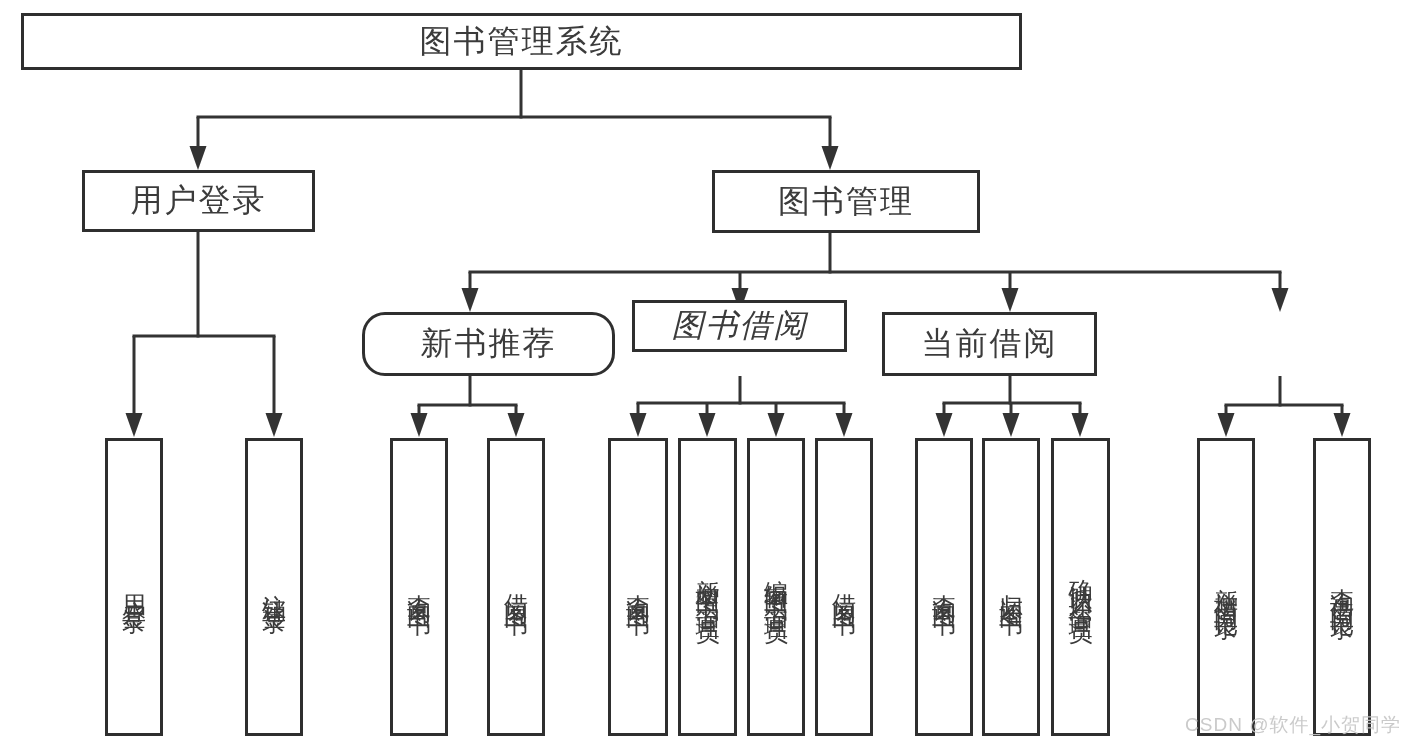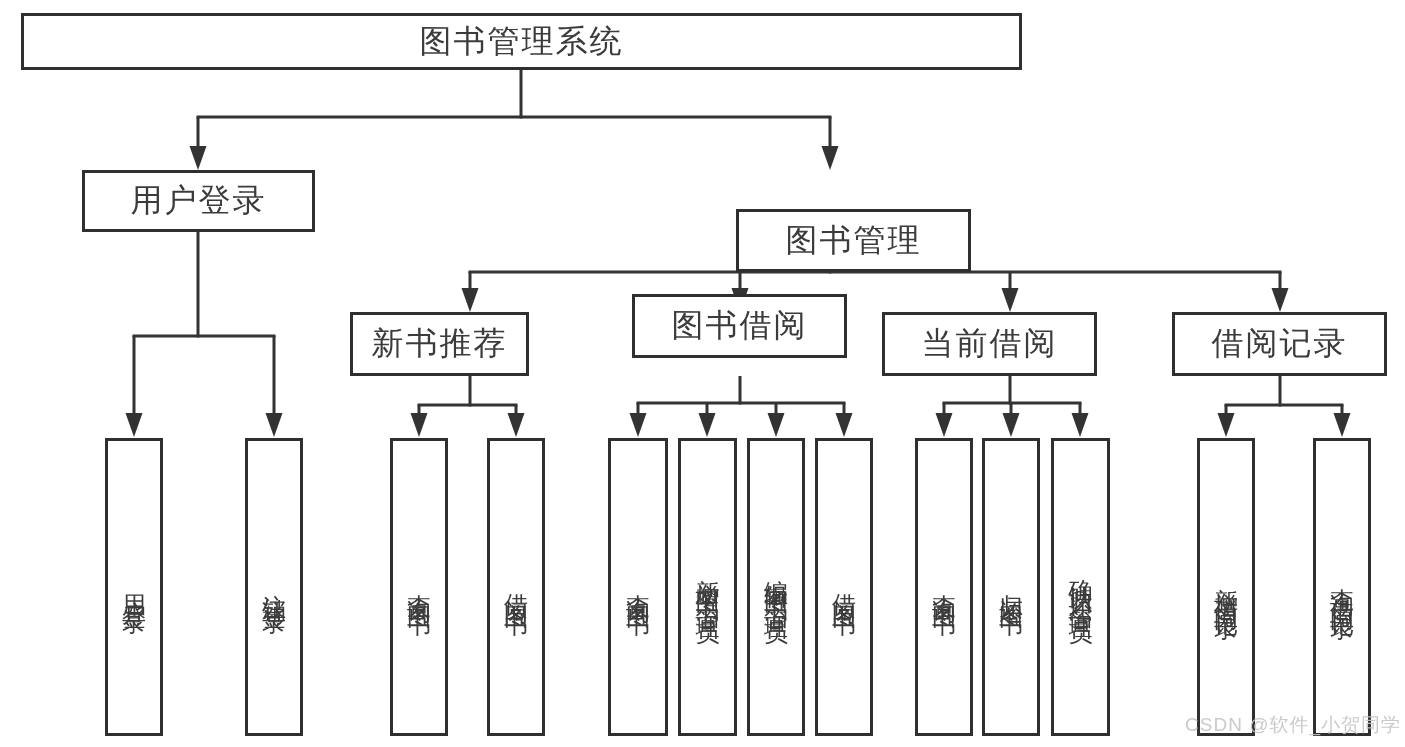--- a/index.html
+++ b/index.html
@@ -148,36 +148,33 @@
     </g>
   </svg>
 
   <div class="node" style="left:21px; top:13px; width:1001px; height:57px;">
     <span class="hlabel">图书管理系统</span>
   </div>
 
   <div class="node" style="left:82px; top:170px; width:233px; height:62px;">
     <span class="hlabel">用户登录</span>
   </div>
-  <div class="node" style="left:736px; top:170px; width:235px; height:63px;margin-top:39px;">
+  <div class="node" style="left:712px; top:170px; width:268px; height:63px;">
     <span class="hlabel">图书管理</span>
   </div>
 
-  <div class="node" style="left:350px; top:312px; width:179px; height:64px;">
+  <div class="node" style="left:362px; top:312px; width:253px; height:64px;border-radius:23px;">
     <span class="hlabel">新书推荐</span>
   </div>
-  <div class="node" style="left:632px; top:294px; width:215px; height:64px;">
+  <div class="node" style="left:632px; top:300px; width:215px; height:52px;font-style:italic;">
     <span class="hlabel">图书借阅</span>
   </div>
   <div class="node" style="left:882px; top:312px; width:215px; height:64px;">
     <span class="hlabel">当前借阅</span>
   </div>
-  <div class="node" style="left:1172px; top:312px; width:215px; height:64px;">
-    <span class="hlabel">借阅记录</span>
-  </div>
 
   <div class="node" style="left:105px; top:438px; width:58px; height:298px;">
     <span class="vlabel">用户登录</span>
   </div>
   <div class="node" style="left:245px; top:438px; width:58px; height:298px;">
     <span class="vlabel">注销登录</span>
   </div>
 
   <div class="node" style="left:390px; top:438px; width:58px; height:298px;">
     <span class="vlabel">查询图书</span>

